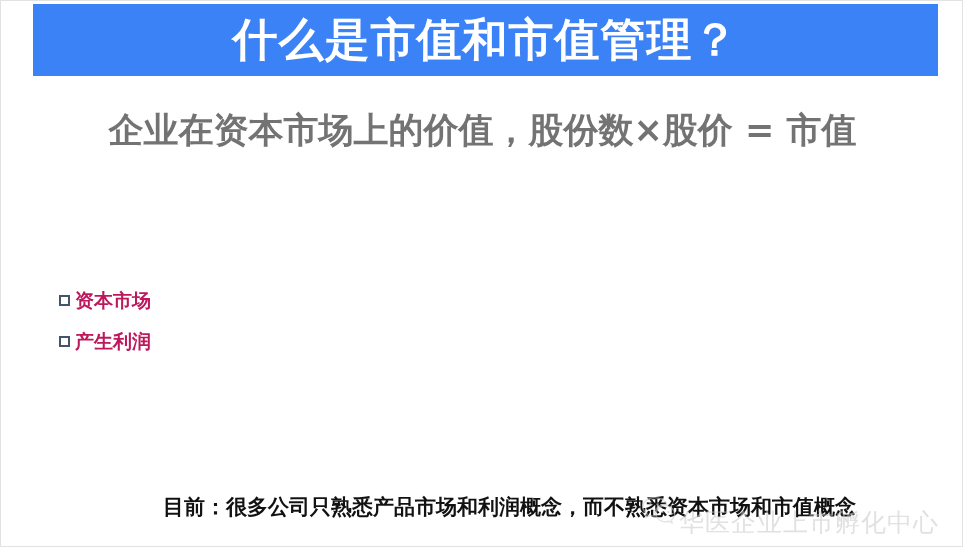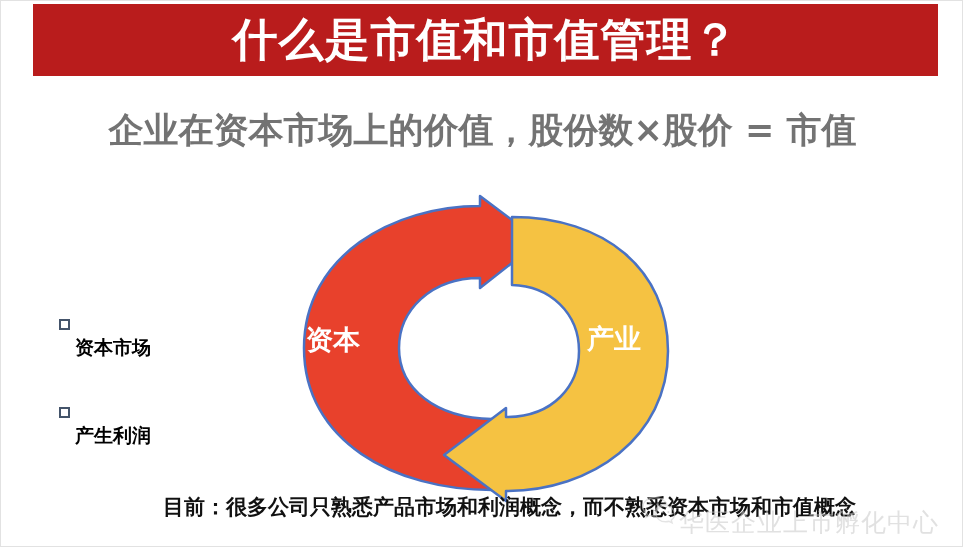--- a/index.html
+++ b/index.html
@@ -22,21 +22,21 @@
     overflow: hidden;
   }
 
   
   .title-banner {
     position: absolute;
     left: 32px;
     top: 3px;
     width: 905px;
     height: 72px;
-    background: #b91c1c;
+    background: #3b82f6;
     display: flex;
     align-items: center;
     justify-content: center;
   }
   .title-banner-text {
     color: #ffffff;
     font-size: 45px;
     font-weight: bold;
     letter-spacing: 1px;
     line-height: 1;
@@ -77,23 +77,22 @@
     height: 11px;
     border: 2px solid #44546a;
     background: #ffffff;
     box-sizing: border-box;
     margin-right: 5px;
     flex: 0 0 auto;
   }
   .bullet-label {
     font-size: 19px;
     font-weight: bold;
-    color: #000000;
+    color: #be185d;
     line-height: 1;
-    margin-top: 47px;
   }
 
   
   .cycle {
     position: absolute;
     left: 243px;
     top: 192px;
     width: 480px;
     height: 310px;
   }
@@ -167,50 +166,20 @@
       <span class="bullet-mark"></span>
       <span class="bullet-label">资本市场</span>
     </div>
     <div class="bullet-item">
       <span class="bullet-mark"></span>
       <span class="bullet-label">产生利润</span>
     </div>
   </div>
 
 
-  <div class="cycle">
-    <svg viewBox="0 0 480 310" xmlns="http://www.w3.org/2000/svg" aria-hidden="true">
-
-      <path d="M 248 297
-               C 150 297, 60 248, 60 155
-               C 60 62, 150 13, 236 13
-               L 236 3
-               L 296 48
-               L 236 95
-               L 236 85
-               C 186 85, 155 118, 155 155
-               C 155 196, 192 225, 248 226
-               Z" fill="#e8412c" stroke="#4a72c4" stroke-width="2.5" stroke-linejoin="round"></path>
-
-      <path d="M 268 24
-               C 360 24, 424 76, 424 158
-               C 424 244, 348 298, 262 298
-               L 262 308
-               L 200 262
-               L 262 215
-               L 262 224
-               C 310 224, 335 192, 335 158
-               C 335 120, 306 93, 268 92
-               Z" fill="#f5c242" stroke="#4a72c4" stroke-width="2.5" stroke-linejoin="round"></path>
-    </svg>
-
-    <span class="arrow-label capital">资本</span>
-
-    <span class="arrow-label industry">产业</span>
-  </div>
 
   <div class="caption">目前：很多公司只熟悉产品市场和利润概念，而不熟悉资本市场和市值概念</div>
 
   <div class="watermark">
     <svg class="watermark-icon" viewBox="0 0 34 30" xmlns="http://www.w3.org/2000/svg">
 
       <path d="M12.2 1.6 C5.9 1.6 1 5.8 1 10.9 c0 2.9 1.6 5.5 4.2 7.2 l-1 3.2 3.7-1.9
                c1.3 0.4 2.8 0.6 4.3 0.6 0.4 0 0.8 0 1.2-0.1 -0.3-0.8-0.4-1.7-0.4-2.6
                0-5 4.8-9.1 10.8-9.1 0.4 0 0.8 0 1.2 0.1 C23.9 4.7 18.6 1.6 12.2 1.6 Z" fill="none" stroke="#cfcfcf" stroke-width="1.4"></path>
       <circle cx="8.4" cy="8.2" r="1.25" fill="#bdbdbd"></circle>

